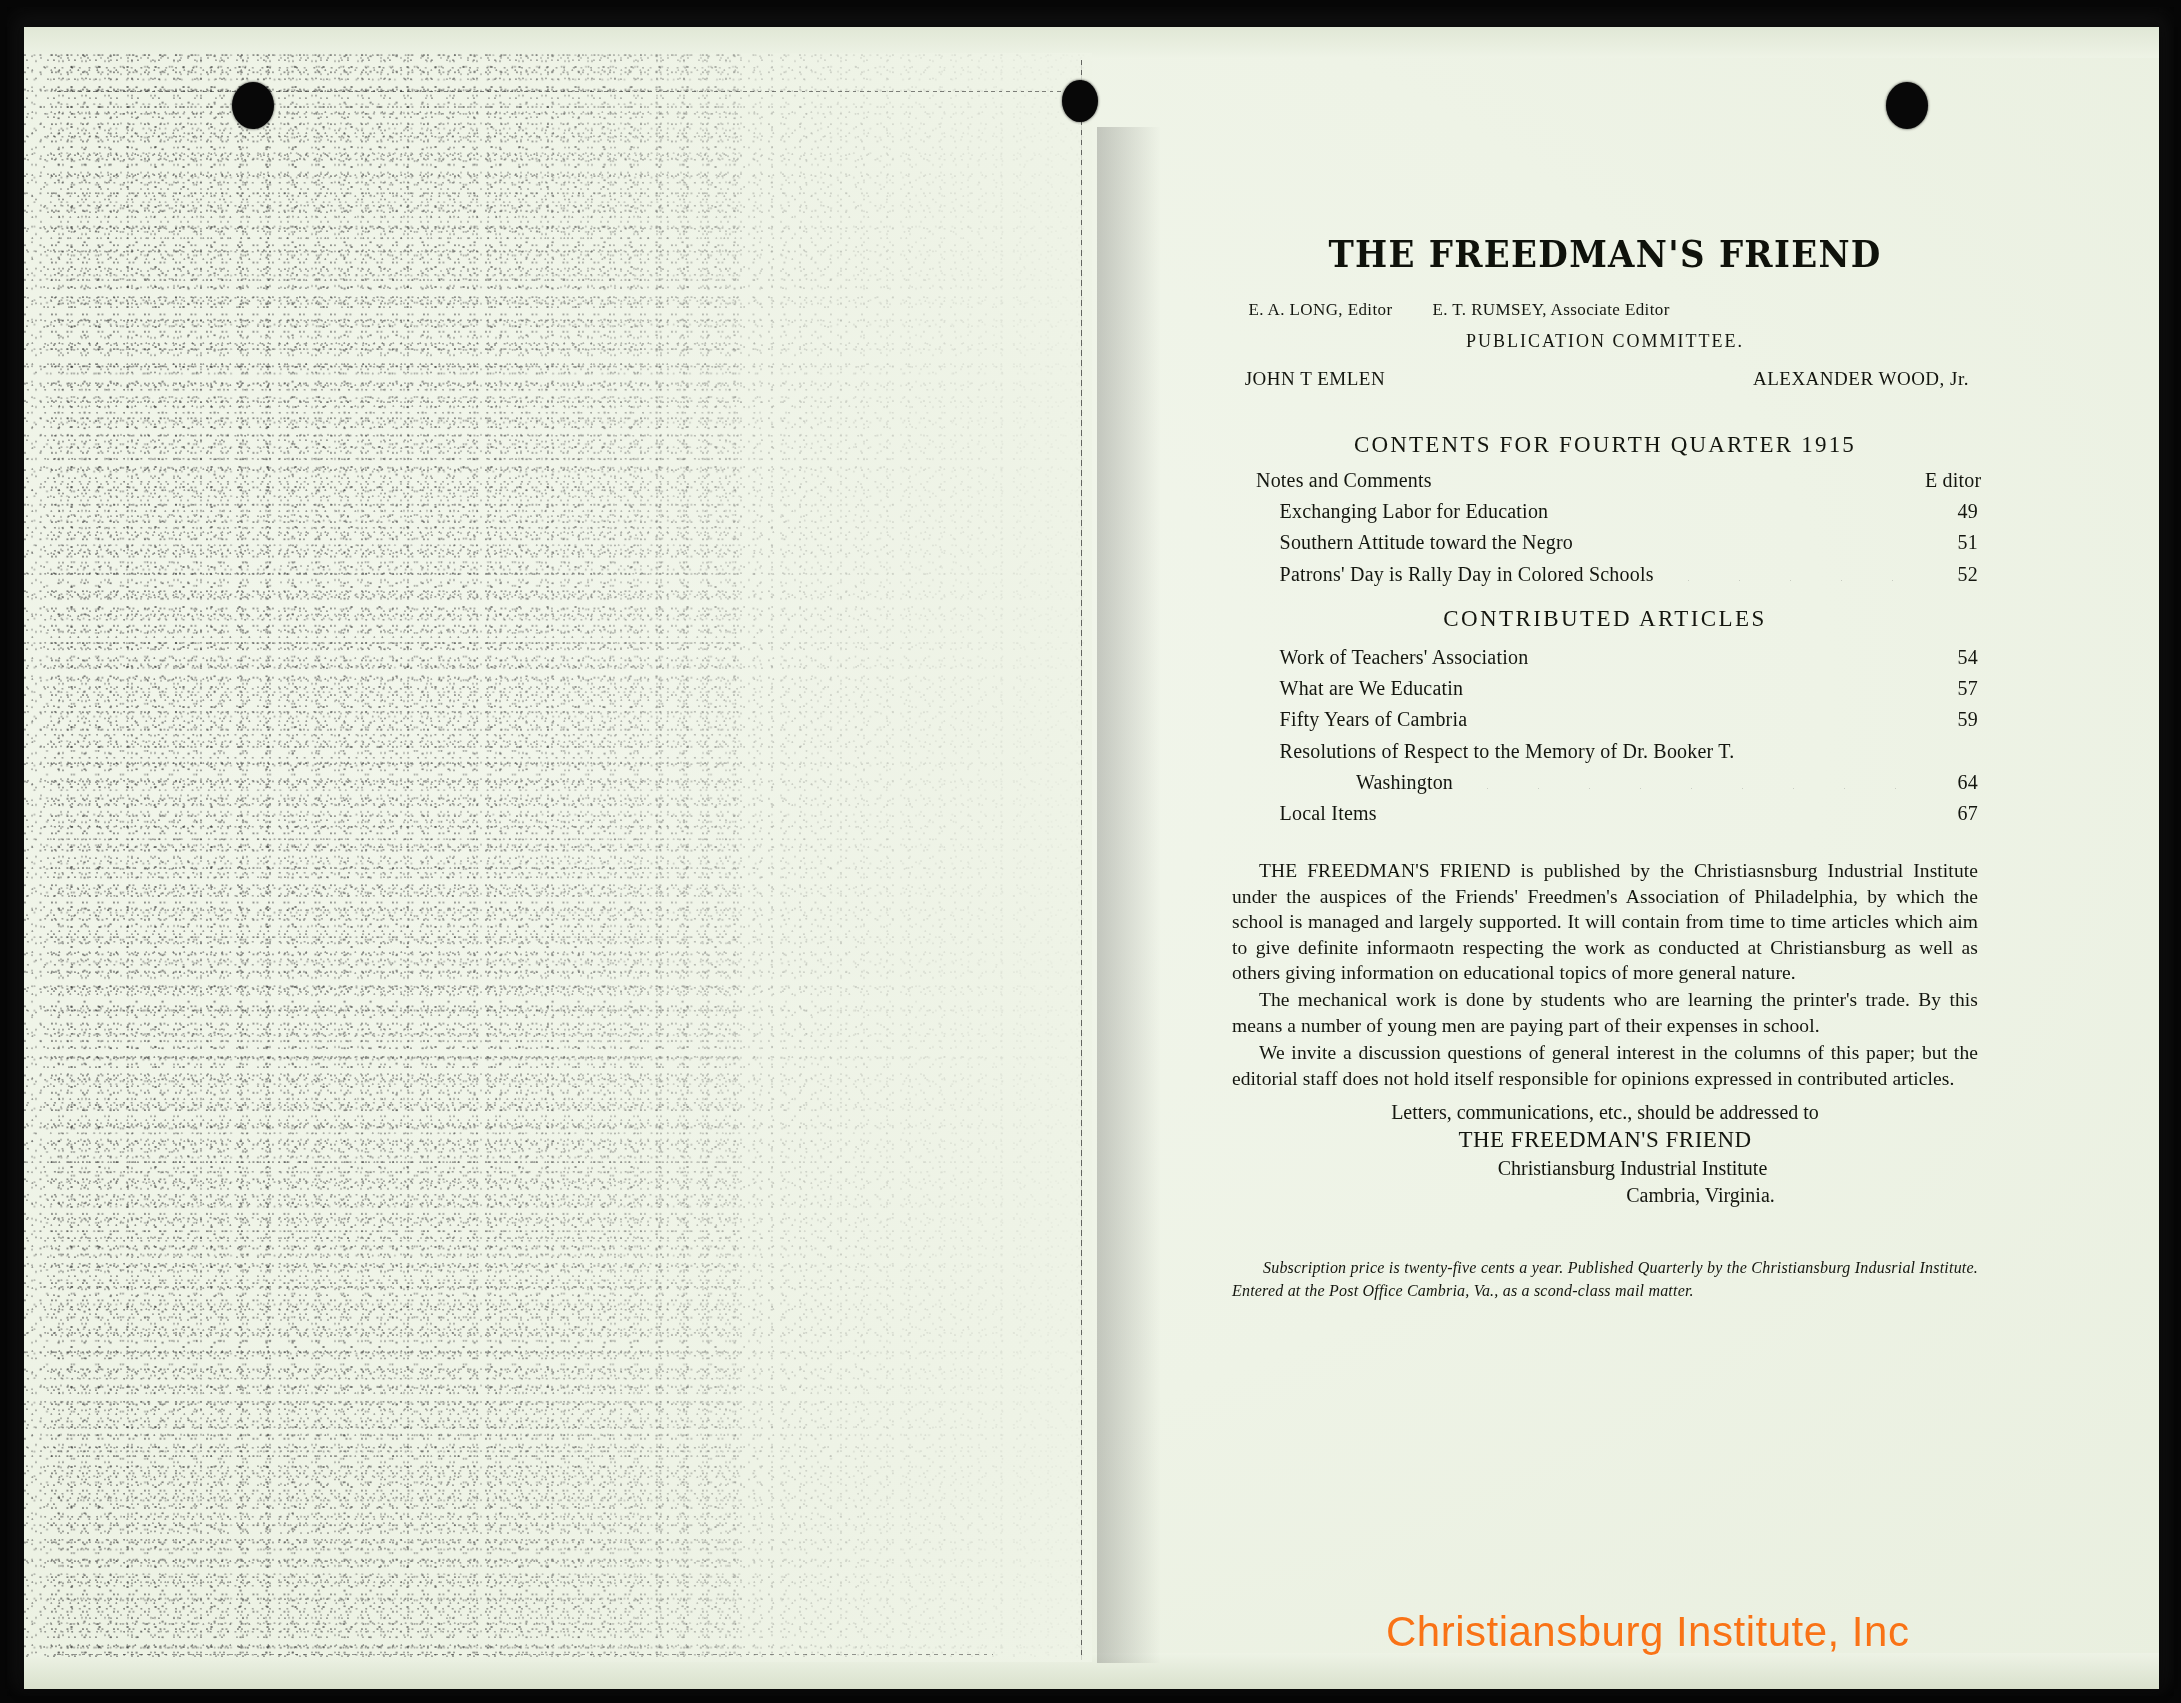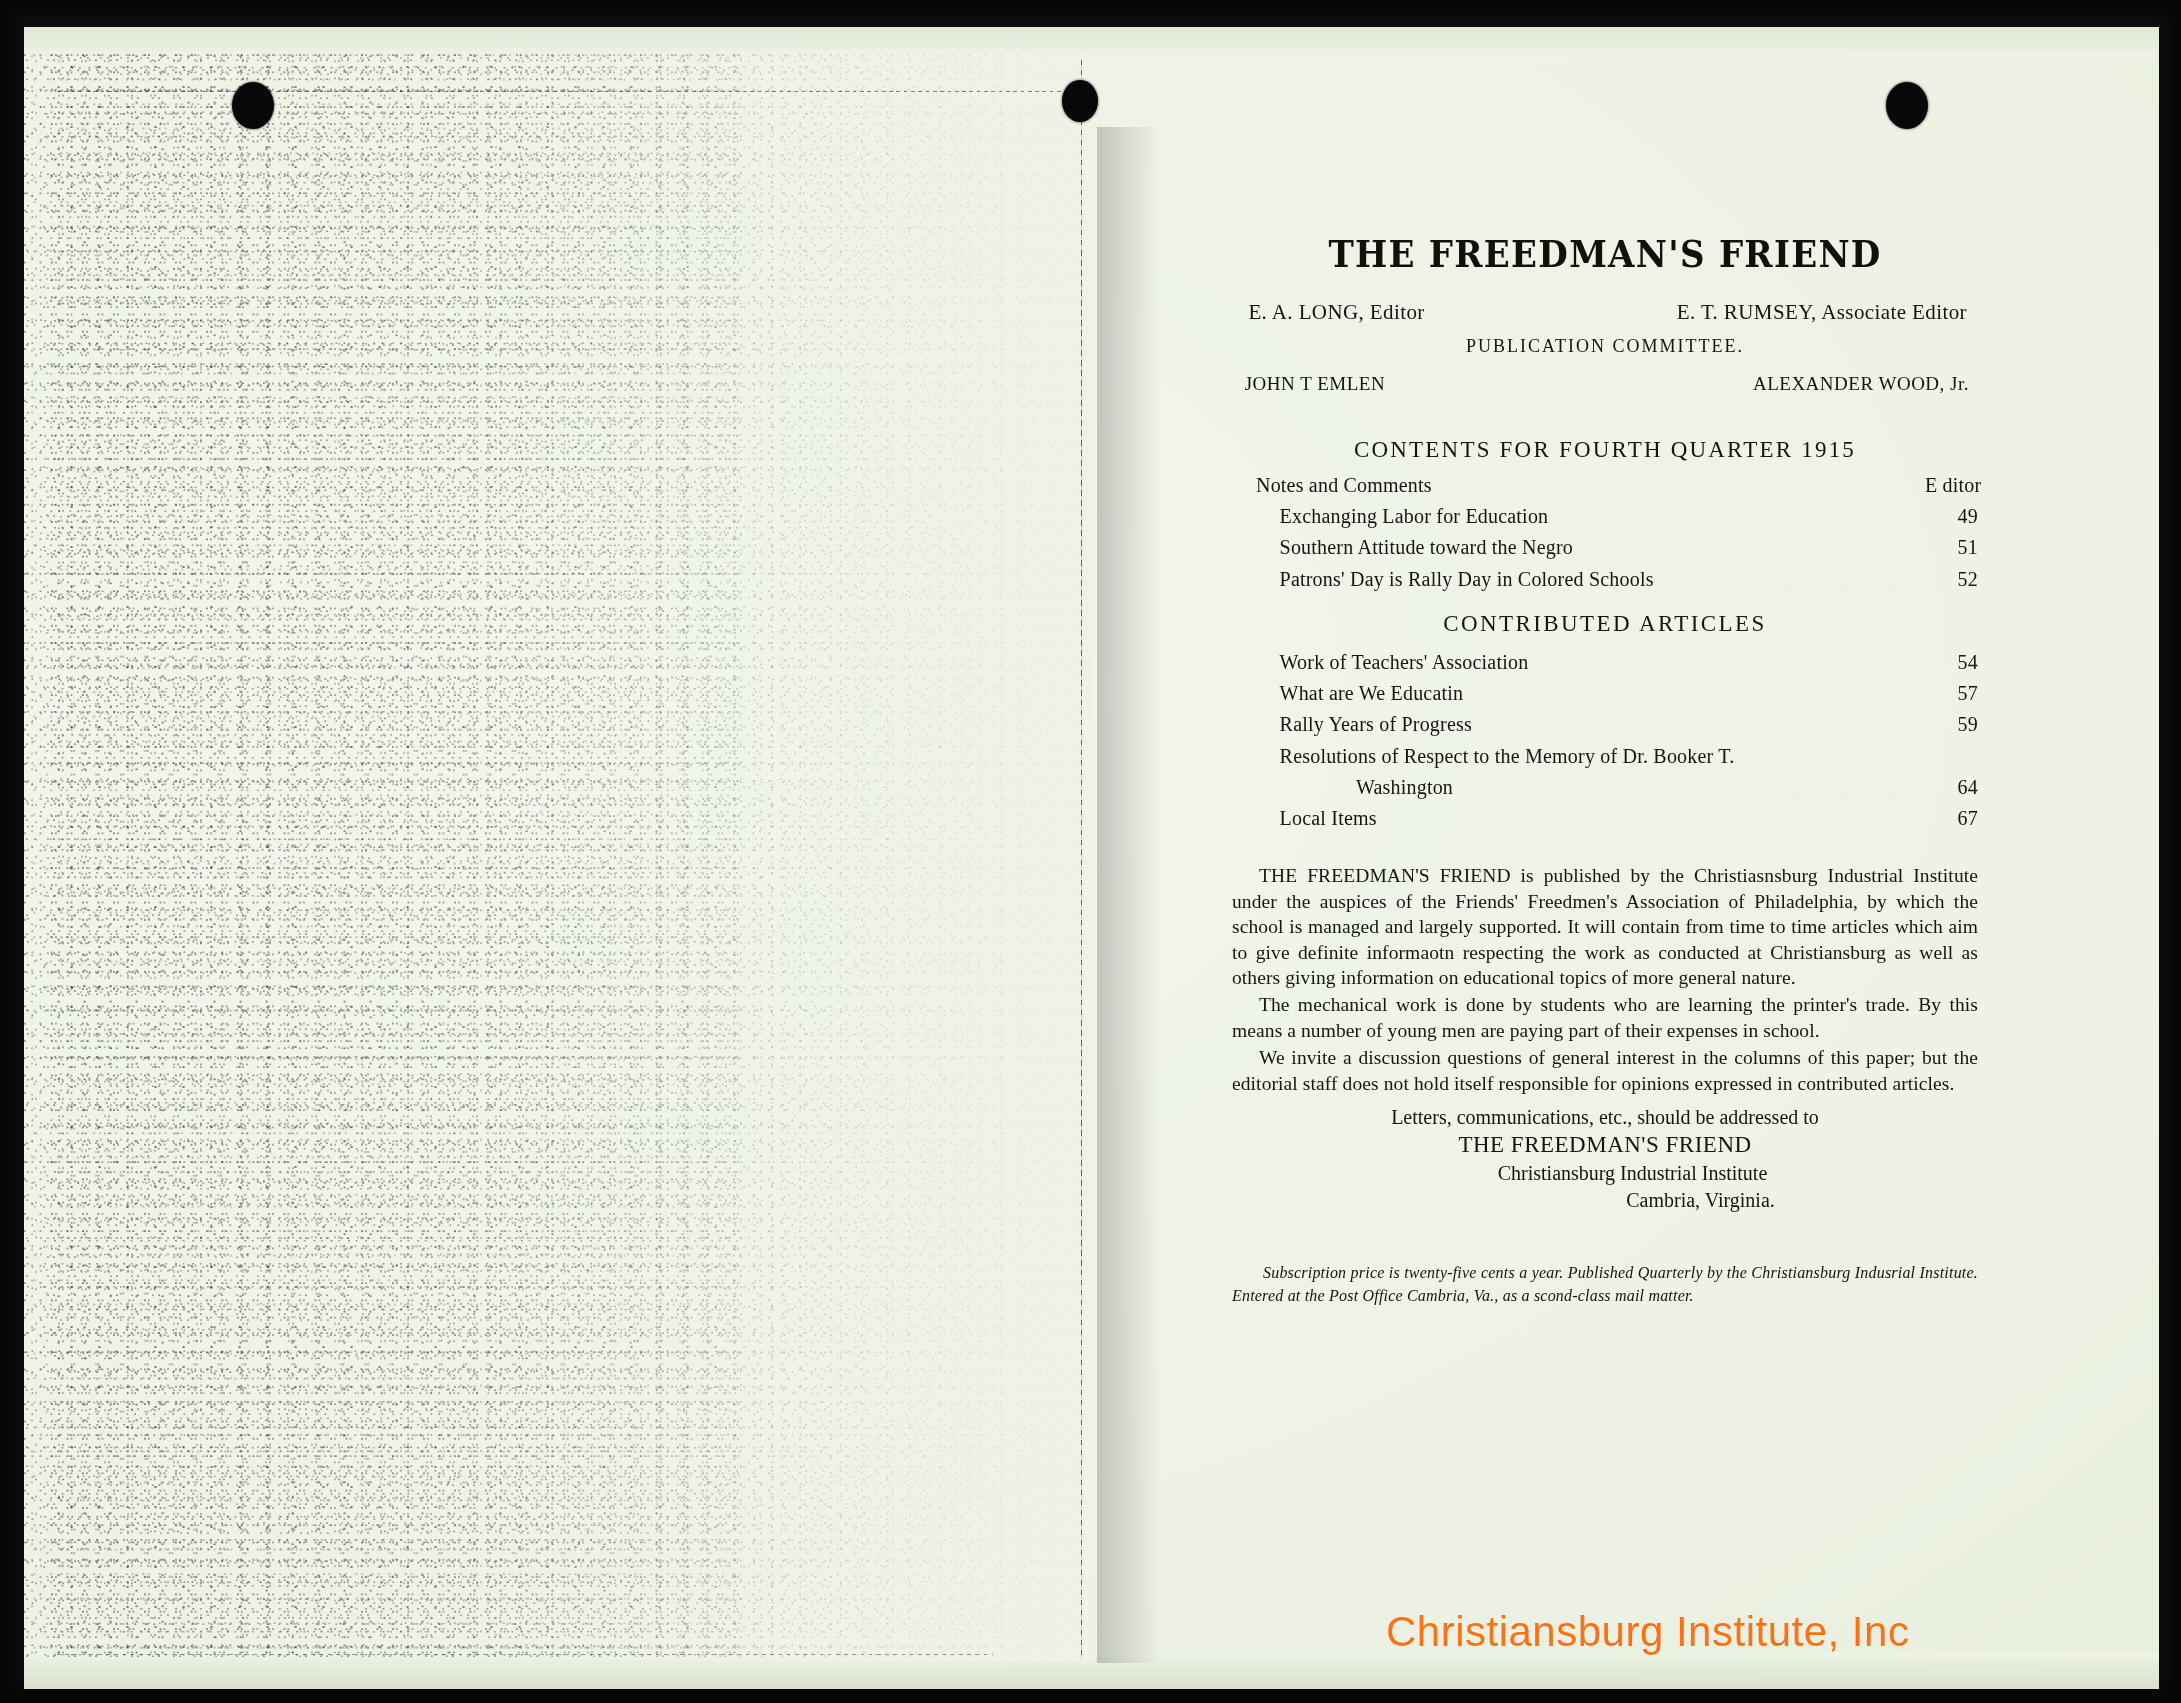--- a/index.html
+++ b/index.html
@@ -150,24 +150,25 @@
     font-weight: bold;
     font-size: 37px;
     letter-spacing: 1.4px;
     color: #0f120b;
     transform: scaleX(0.92);
     margin-bottom: 23.6px;
   }
 
   .editors {
     display: flex;
-    justify-content: space-between;
-    font-size: 21px;
+    justify-content: flex-start;
+    font-size: 17px;
     letter-spacing: 0.4px;
     padding: 0 11px 0 16.4px;
+    gap: 40px;
   }
   .pub-committee {
     text-align: center;
     font-size: 18px;
     letter-spacing: 2px;
     margin-top: 11px;
     font-variant: small-caps;
   }
   .committee-names {
     display: flex;
@@ -344,21 +345,21 @@
         <span class="title">Work of Teachers' Association</span>
         <span class="dots"></span>
         <span class="pg">54</span>
       </div>
       <div class="toc-row indent">
         <span class="title">What are We Educatin</span>
         <span class="dots"></span>
         <span class="pg">57</span>
       </div>
       <div class="toc-row indent">
-        <span class="title">Rally Years of Progress</span>
+        <span class="title">Fifty Years of Cambria</span>
         <span class="dots"></span>
         <span class="pg">59</span>
       </div>
       <div class="toc-row indent">
         <span class="title">Resolutions of Respect to the Memory of Dr. Booker T.</span>
         <span class="dots" style="background-image:none"></span>
         <span class="pg"></span>
       </div>
       <div class="toc-row wrap2">
         <span class="title">Washington</span>

